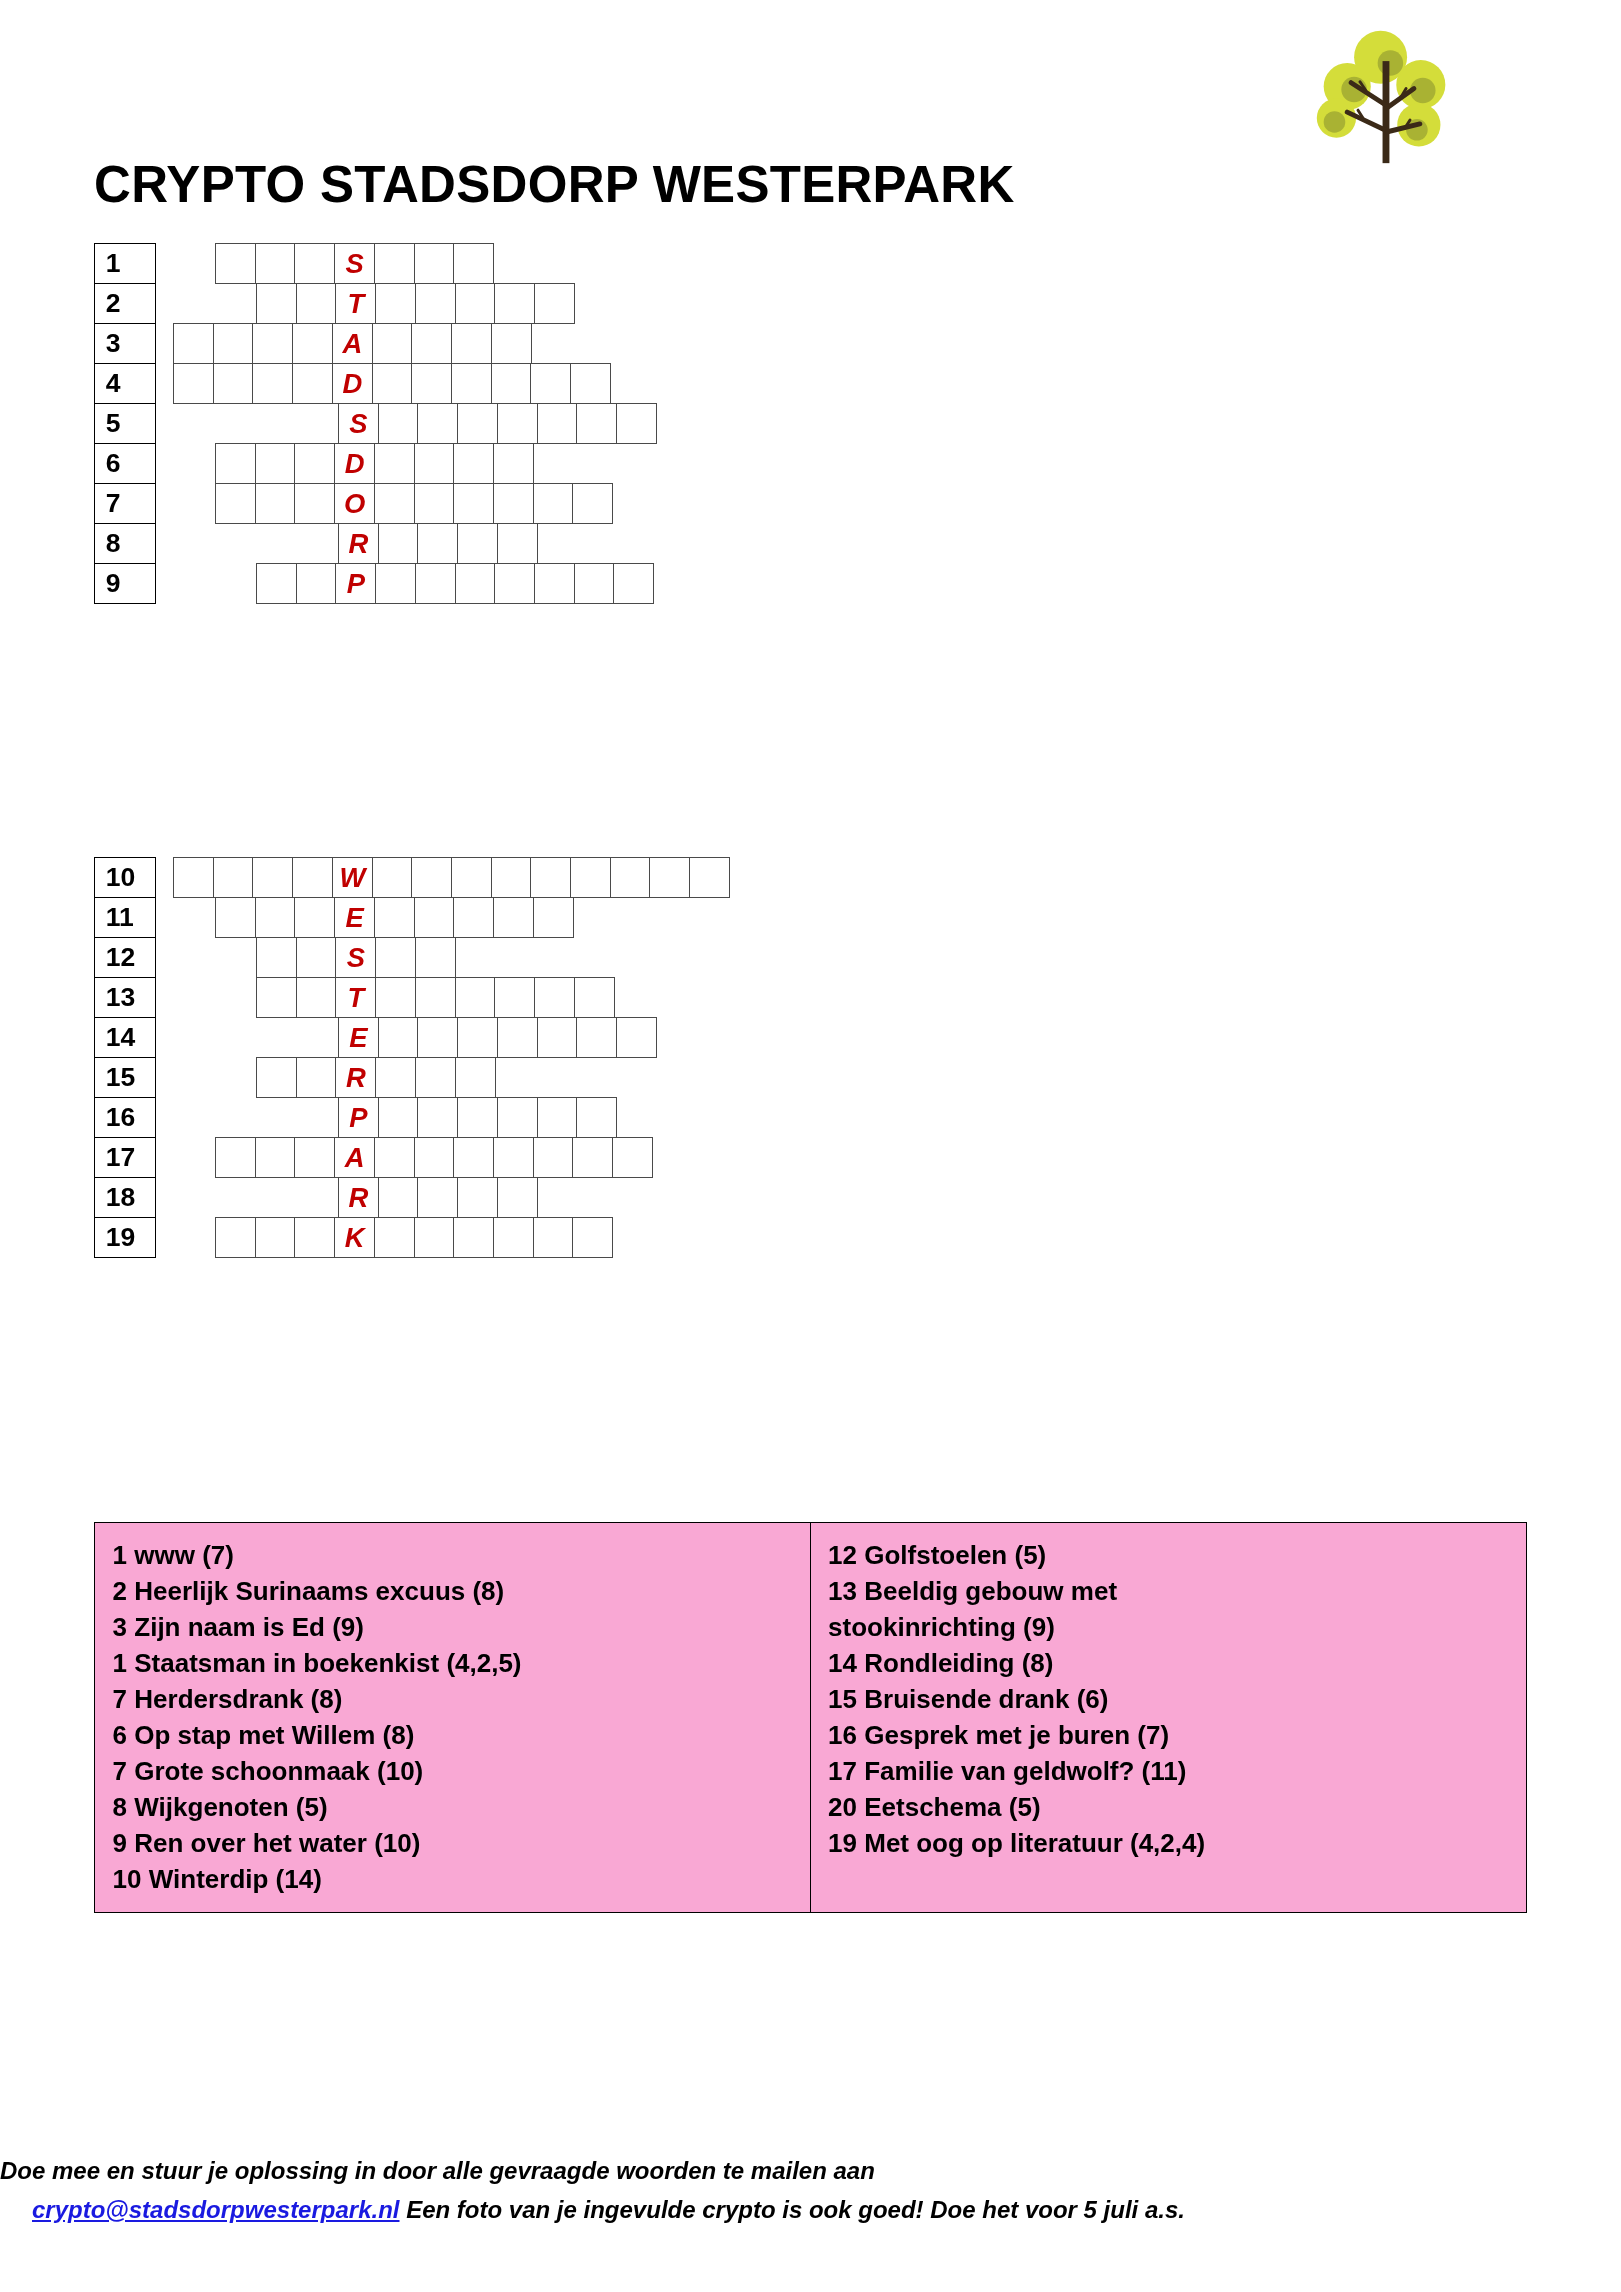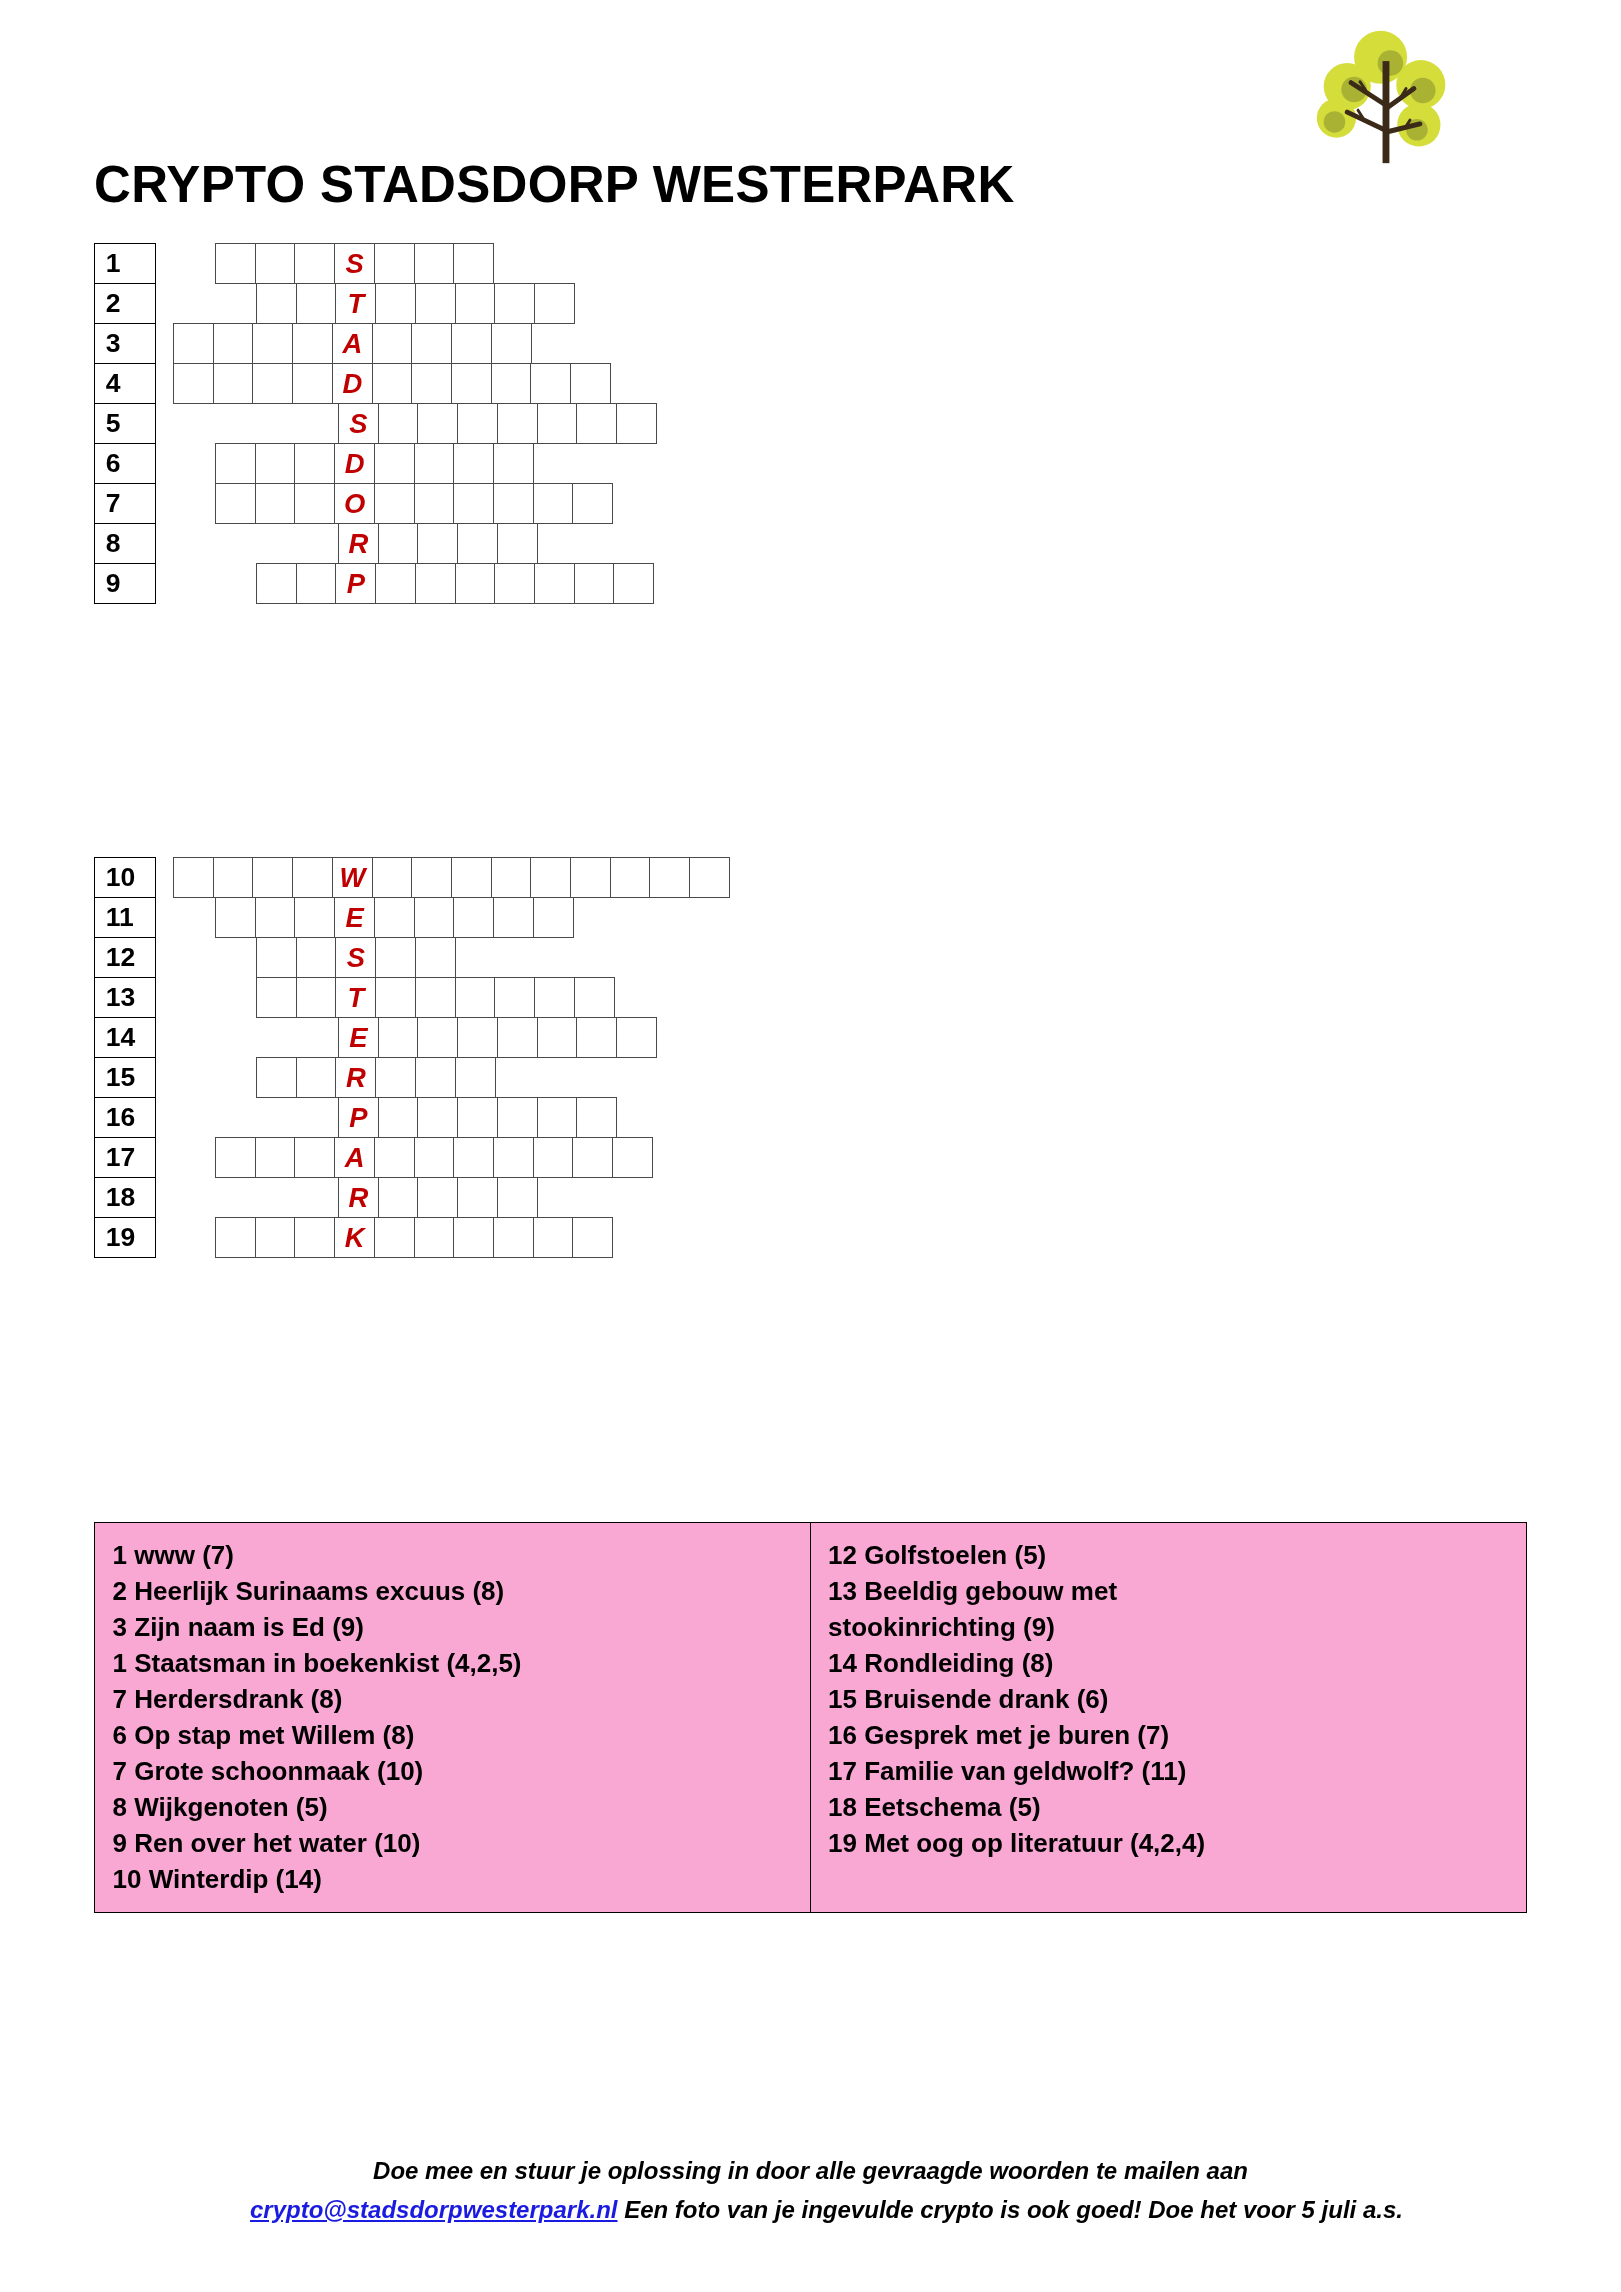--- a/index.html
+++ b/index.html
@@ -131,21 +131,20 @@
   .clue-line {
     white-space: pre-wrap;
   }
 
   
   .footer {
     position: absolute;
     left: 0;
     top: 2152px;
     width: 1621px;
-    text-align: center;
     font-size: 24px;
     font-style: italic;
     font-weight: bold;
     line-height: 1.62;
   }
   .footer .mail {
     color: #1a1ae0;
     text-decoration: underline;
     margin-left: 32px;
   }
@@ -459,21 +458,21 @@
         <div class="clue-line">10 Winterdip (14)</div>
       </div>
     <div class="clue-col right" id="clues-right">
         <div class="clue-line">12 Golfstoelen (5)</div>
         <div class="clue-line">13 Beeldig gebouw met</div>
         <div class="clue-line">stookinrichting (9)</div>
         <div class="clue-line">14 Rondleiding (8)</div>
         <div class="clue-line">15 Bruisende drank (6)</div>
         <div class="clue-line">16 Gesprek met je buren (7)</div>
         <div class="clue-line">17 Familie van geldwolf? (11)</div>
-        <div class="clue-line">18 Eetschema (5)</div>
+        <div class="clue-line">20 Eetschema (5)</div>
         <div class="clue-line">19 Met oog op literatuur (4,2,4)</div>
       </div>
   </div>
 
   <div class="footer">
     <div>Doe mee en stuur je oplossing in door alle gevraagde woorden te mailen aan</div>
     <div><a class="mail" href="#">crypto@stadsdorpwesterpark.nl</a><span> Een foto van je ingevulde crypto is ook goed! Doe het voor 5 juli a.s.</span></div>
   </div>
 
 </div>

